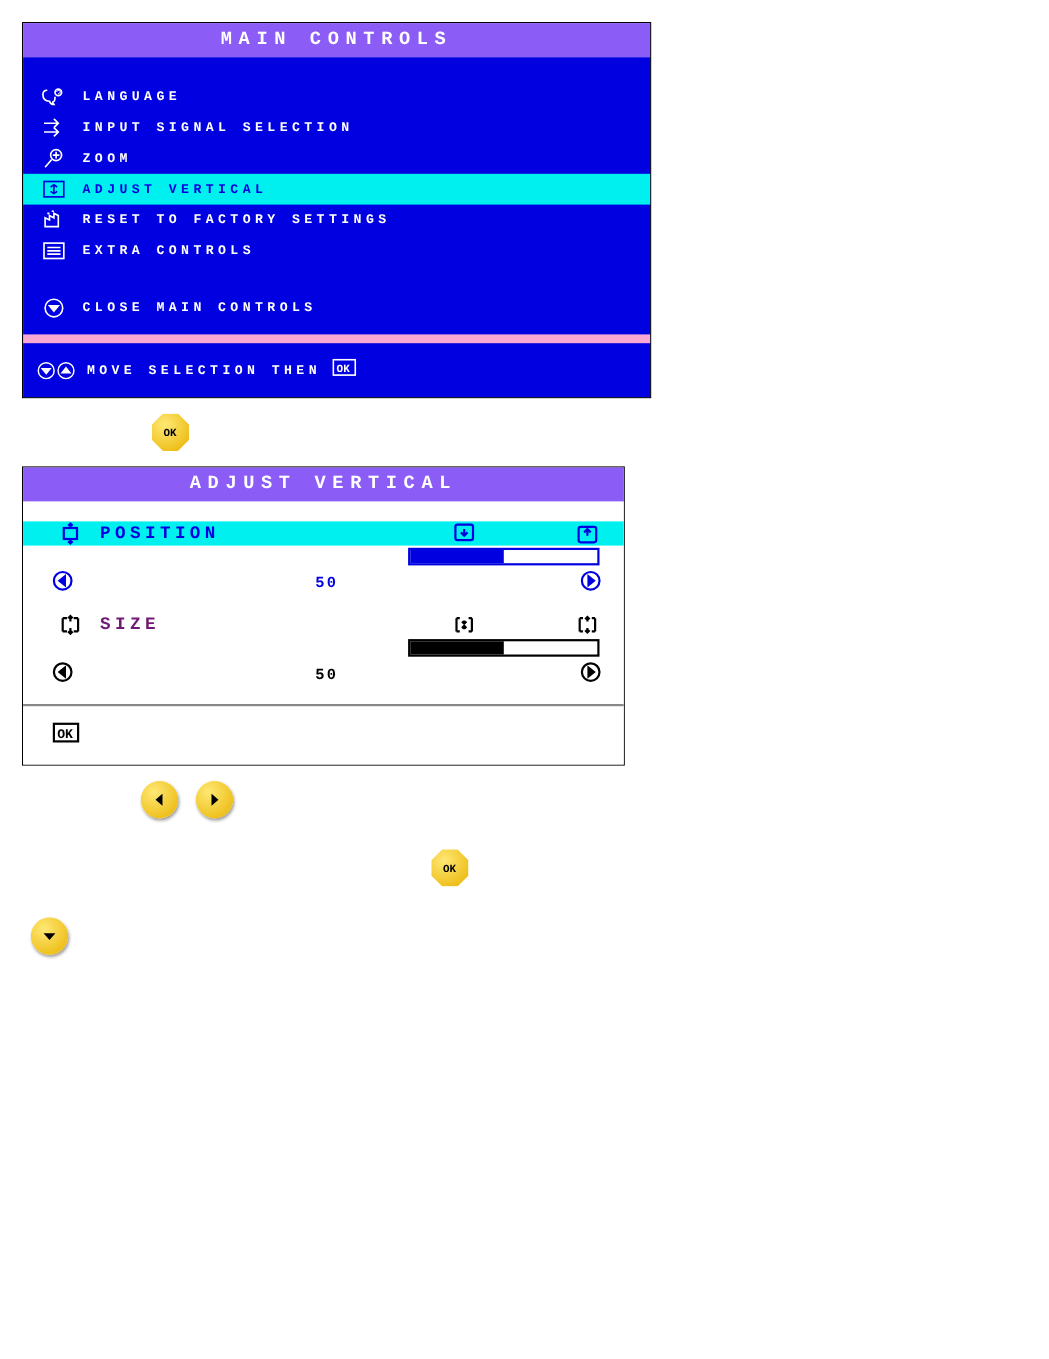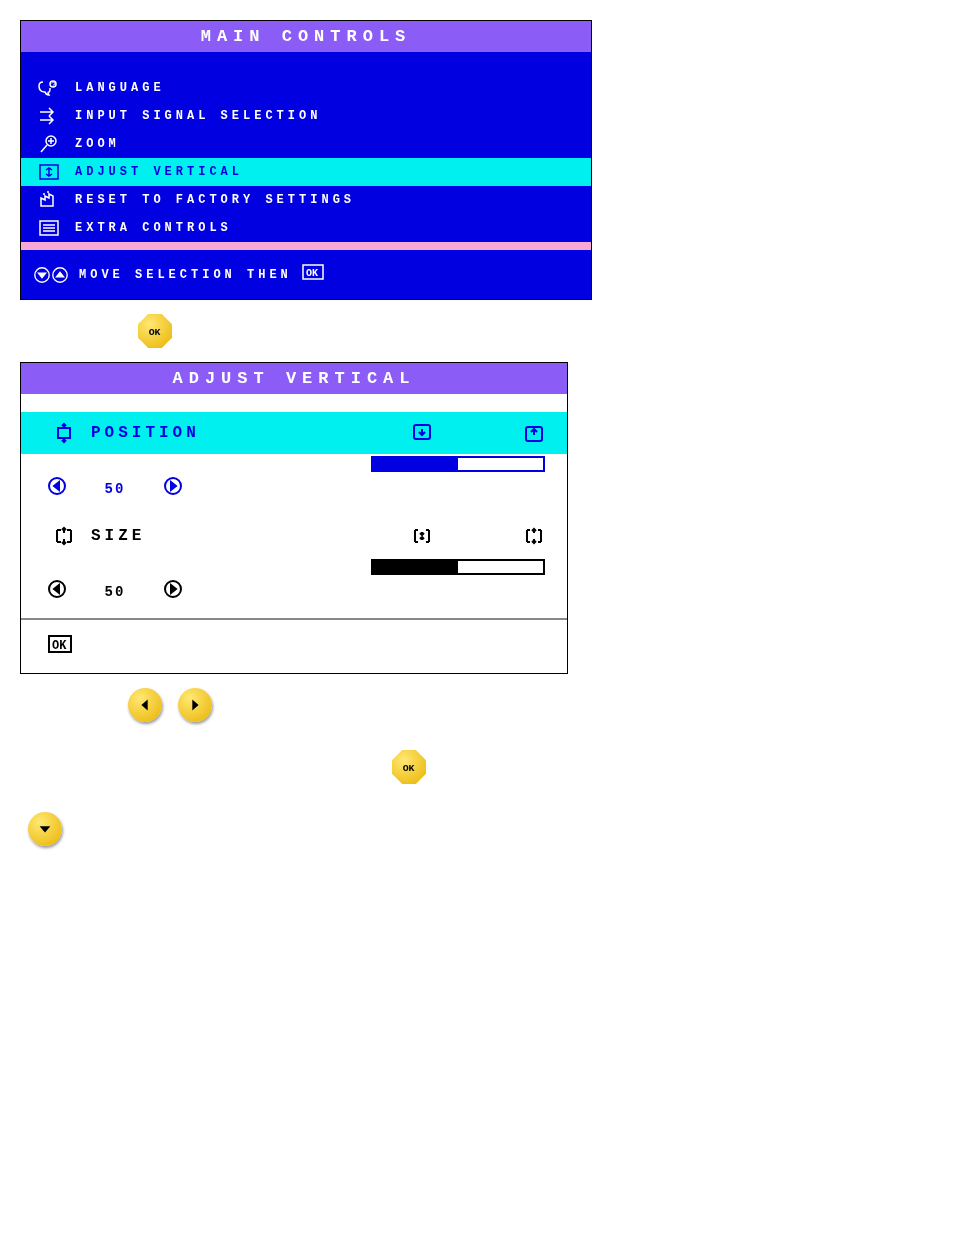--- a/index.html
+++ b/index.html
@@ -76,29 +76,29 @@
   .btn-row.single-center { padding-left: 364px; }
   .btn-row.left-edge { padding-left: 0; }
 
   
   .osd-panel.white { width: 548px; }
   .osd-body-white { background: #fff; padding: 18px 0 0 0; }
   .wrow {
     display: flex;
     align-items: center;
     padding: 3px 18px 3px 26px;
-    height: 42px;
+    height: 22px;
   }
   .wrow.selected { background: #00f0f0; }
   .w-icon { width: 34px; display:flex; align-items:center; justify-content:center; flex-shrink:0; }
   .wrow .lbl {
     font-weight: bold;
     letter-spacing: 4px;
     font-size: 16px;
-    color: #000000;
+    color: #701a75;
     padding-left: 10px;
     flex: 1;
   }
   .wrow.selected .lbl { color: #0000e0; }
   .wrow .edge-icons { display:flex; gap:90px; margin-right:4px; }
   .slider-row {
     display:flex;
     align-items:center;
     padding: 2px 22px 2px 26px;
     justify-content: flex-end;
@@ -107,21 +107,21 @@
     width: 174px; height: 16px;
     border: 2px solid;
     position: relative;
   }
   .slider-bar.blue { border-color: #0000e0; }
   .slider-bar.black { border-color: #000; }
   .slider-fill { position:absolute; left:0; top:0; bottom:0; }
   .slider-fill.blue { background: #0000e0; }
   .slider-fill.black { background: #000; }
   .slider-controls {
-    display:flex; align-items:center; justify-content:flex-start;
+    display:flex; align-items:center; justify-content:space-between;
     padding: 2px 20px 14px 26px;
   }
   .slider-controls .val {
     font-weight: bold;
     letter-spacing: 2px;
     font-size: 14px;
     width: 96px;
     text-align: center;
   }
   .slider-controls.blue .val { color: #0000e0; }
@@ -197,20 +197,29 @@
     <div class="menu-row">
       <span class="menu-icon">
         <svg width="24" height="20" viewBox="0 0 24 20" stroke="#fff" fill="none" stroke-width="1.5">
           <rect x="3" y="3" width="18" height="14"></rect>
             <path d="M6 7 L18 7 M6 10 L18 10 M6 13 L18 13"></path>
         </svg>
       </span>
       <span class="menu-label">EXTRA CONTROLS</span>
     </div>
 
+    <div class="menu-row close-row">
+      <span class="menu-icon">
+        <svg width="20" height="20" viewBox="0 0 20 20" stroke="#fff" fill="none" stroke-width="1.5">
+          <circle cx="10" cy="10" r="8"></circle>
+            <path d="M6 8 L10 13 L14 8 Z" fill="#fff"></path>
+        </svg>
+      </span>
+      <span class="menu-label">CLOSE MAIN CONTROLS</span>
+    </div>
 
     <div class="footer-blue">
       <span class="footer-icons">
         <svg width="18" height="18" viewBox="0 0 20 20" stroke="#fff" fill="none" stroke-width="1.5">
             <circle cx="10" cy="10" r="8"></circle>
             <path d="M6 8 L10 13 L14 8 Z" fill="#fff"></path>
           </svg>
         <svg width="18" height="18" viewBox="0 0 20 20" stroke="#fff" fill="none" stroke-width="1.5">
             <circle cx="10" cy="10" r="8"></circle>
             <path d="M6 12 L10 7 L14 12 Z" fill="#fff"></path>

